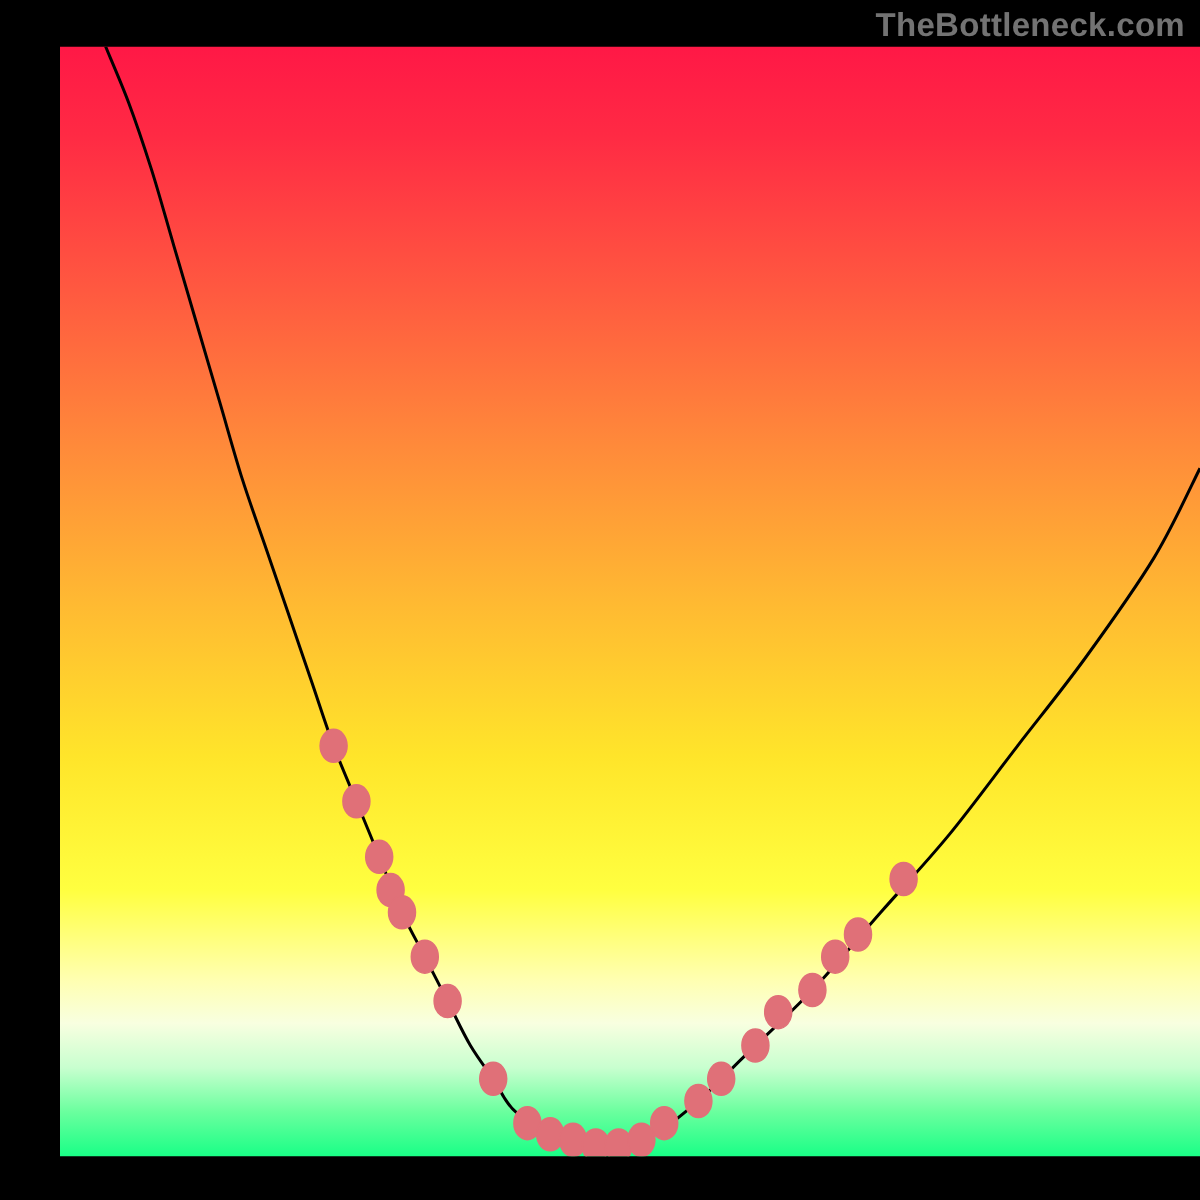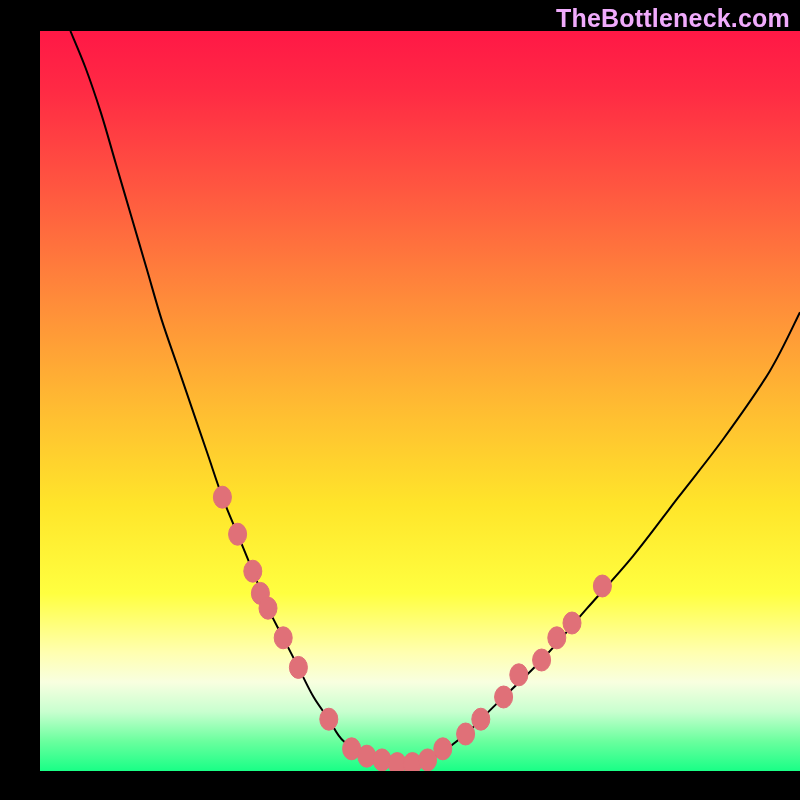--- a/index.html
+++ b/index.html
@@ -13,22 +13,22 @@
   .frame {
     width: 800px;
     height: 800px;
     background: #000;
     position: relative;
   }
   .watermark {
     position: absolute;
     top: 4px;
     right: 10px;
-    color: #f0abfc;
-    font-size: 25px;
+    color: #737373;
+    font-size: 22px;
     font-weight: 600;
     letter-spacing: 0.2px;
     z-index: 10;
   }
   .plot {
     position: absolute;
     left: 40px;
     top: 31px;
     width: 760px;
     height: 740px;

